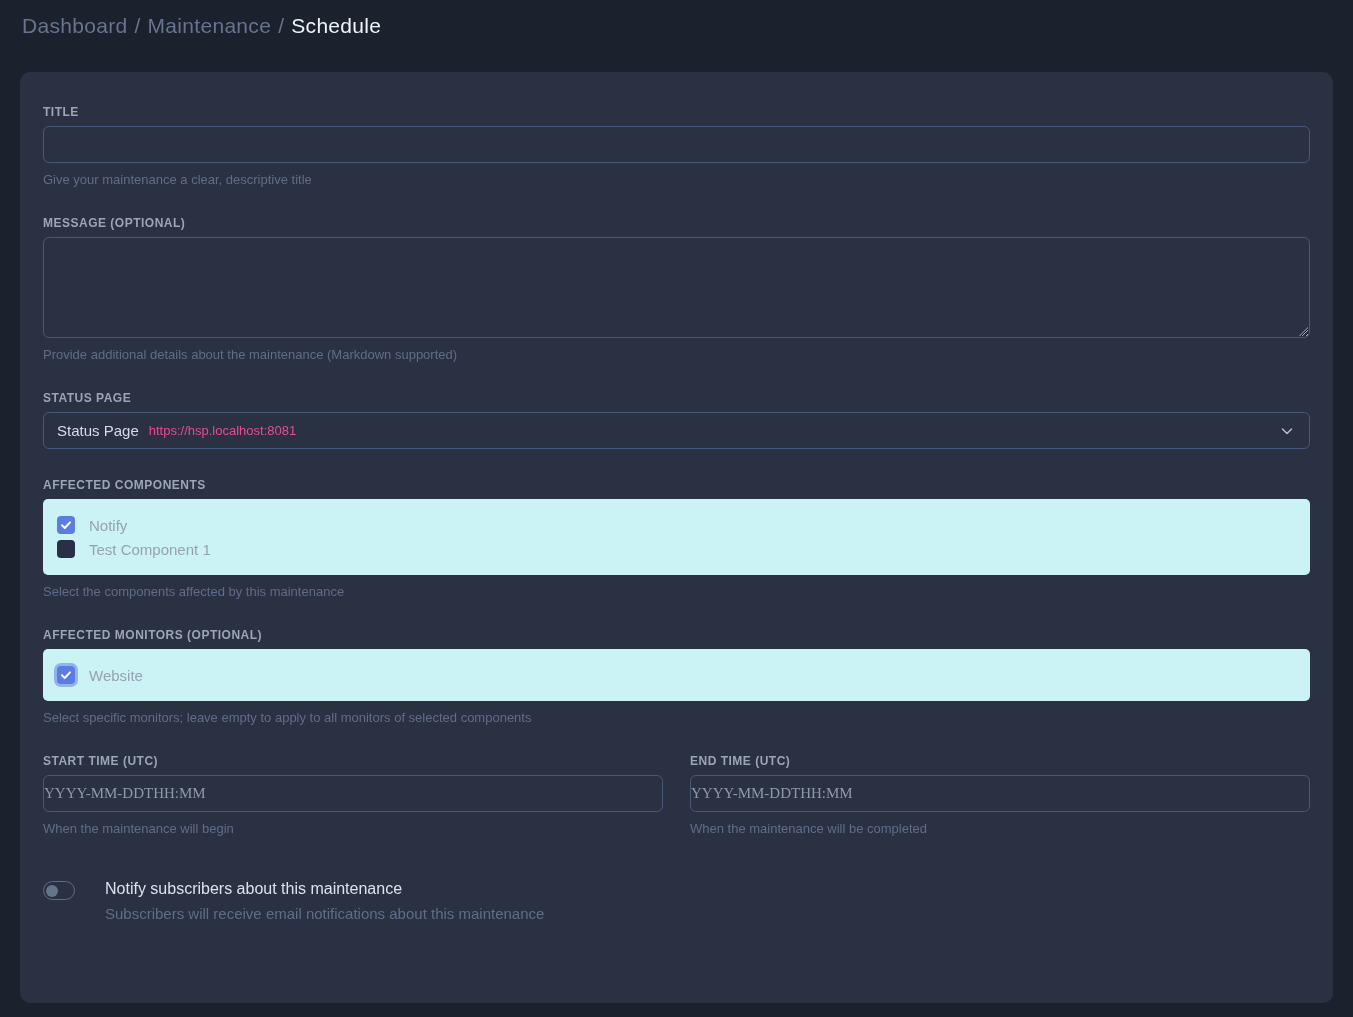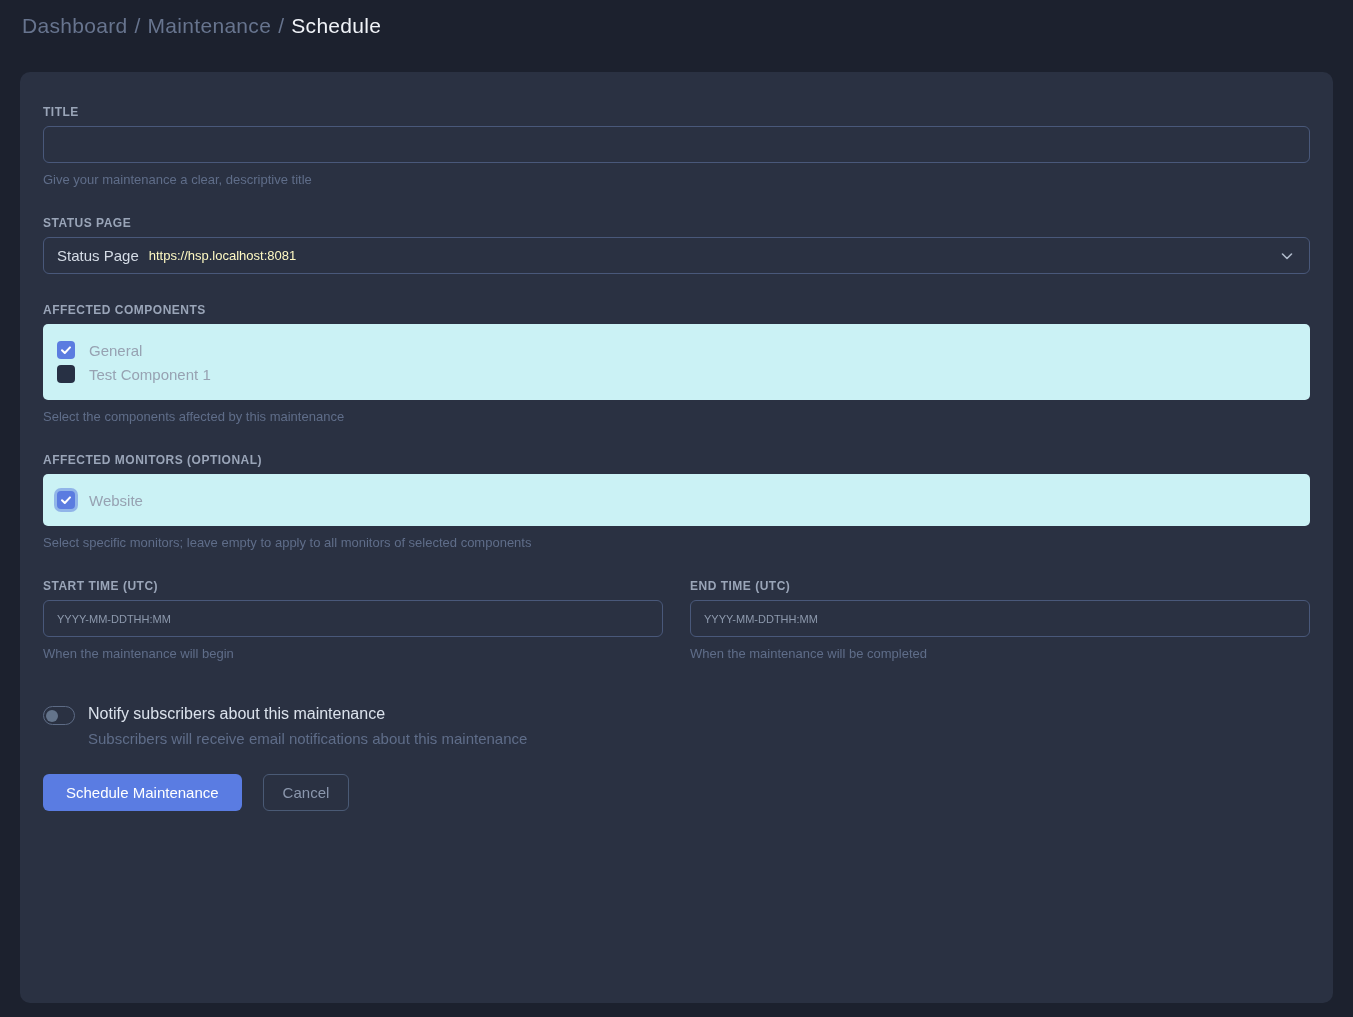--- a/index.html
+++ b/index.html
@@ -51,24 +51,24 @@
     margin-top: 9px;
   }
 
   .text-input {
     width: 100%;
     height: 37px;
     background: transparent;
     border: 1px solid #49587a;
     border-radius: 6px;
     color: #d5dce6;
-    font-size: 11px;
-    padding: 0 13px;
+    font-size: 15px;
+    padding: 0 0;
     outline: none;
-    font-family: Liberation Sans, sans-serif;
+    font-family: Liberation Serif, serif;
   }
   .text-input::placeholder { color: #8d99ad; opacity: 1; }
 
   .textarea-wrap { position: relative; }
   textarea.text-area {
     display: block;
     width: 100%;
     height: 101px;
     background: transparent;
     border: 1px solid #49587a;
@@ -100,21 +100,21 @@
     width: 100%;
     height: 37px;
     border: 1px solid #49587a;
     border-radius: 6px;
     display: flex;
     align-items: center;
     padding: 0 13px;
     cursor: pointer;
   }
   .select-name { color: #d5dce6; font-size: 15px; }
-  .select-url { color: #fef9c3; font-size: 13px; margin-left: 10px; text-align: right; }
+  .select-url { color: #ec4899; font-size: 13px; margin-left: 10px; text-align: right; }
   .select-chevron {
     position: absolute;
     right: 14px; top: 50%;
     transform: translateY(-50%);
     width: 16px; height: 16px;
     color: #aeb9c9;
   }
 
   
   .check-panel {
@@ -149,21 +149,21 @@
     display: grid;
     grid-template-columns: 1fr 1fr;
     column-gap: 27px;
     margin-bottom: 23px;
   }
 
   
   .notify-row {
     display: flex;
     align-items: flex-start;
-    gap: 13px;
+    gap: 30px;
     margin-top: 42px;
     margin-bottom: 27px;
   }
   .toggle {
     margin-top: 3px;
     width: 32px; height: 19px;
     border: 1.5px solid #5d6b85;
     border-radius: 10px;
     position: relative;
     cursor: pointer;
@@ -216,20 +216,28 @@
 </div>
 
 <div class="card">
 
   <div class="section">
     <label class="field-label">TITLE</label>
     <input class="text-input" type="text" value="" style="">
     <div class="helper">Give your maintenance a clear, descriptive title</div>
   </div>
 
+  <div class="section">
+    <label class="field-label">MESSAGE (OPTIONAL)</label>
+    <div class="textarea-wrap">
+      <textarea class="text-area" style=""></textarea>
+      <div class="resize-grip"></div>
+    </div>
+    <div class="helper">Provide additional details about the maintenance (Markdown supported)</div>
+  </div>
 
   <div class="section">
     <label class="field-label">STATUS PAGE</label>
     <div class="select-box">
       <span class="select-name">Status Page</span>
       <span class="select-url">https://hsp.localhost:8081</span>
       <svg class="select-chevron" viewBox="0 0 16 16" fill="none">
         <path d="M3.5 6l4.5 4.5L12.5 6" stroke="currentColor" stroke-width="1.6" stroke-linecap="round" stroke-linejoin="round"></path>
       </svg>
     </div>
@@ -237,21 +245,21 @@
 
   <div class="section">
     <label class="field-label">AFFECTED COMPONENTS</label>
     <div class="check-panel">
       <div class="check-row">
         <span class="checkbox checked">
           <svg viewBox="0 0 12 12" fill="none">
             <path d="M2 6.2L4.8 9 10 3.4" stroke="#ffffff" stroke-width="2" stroke-linecap="round" stroke-linejoin="round"></path>
           </svg>
         </span>
-        <span class="check-label">General</span>
+        <span class="check-label">Notify</span>
       </div>
       <div class="check-row">
         <span class="checkbox">
           
         </span>
         <span class="check-label">Test Component 1</span>
       </div>
     </div>
     <div class="helper">Select the components affected by this maintenance</div>
   </div>
@@ -287,18 +295,14 @@
   <div class="notify-row">
     <div class="toggle">
       <div class="knob"></div>
     </div>
     <div>
       <div class="notify-label">Notify subscribers about this maintenance</div>
       <div class="notify-helper">Subscribers will receive email notifications about this maintenance</div>
     </div>
   </div>
 
-  <div class="actions">
-    <button class="btn btn-primary">Schedule Maintenance</button>
-    <button class="btn btn-secondary">Cancel</button>
-  </div>
 
 </div>
 
 </body></html>

